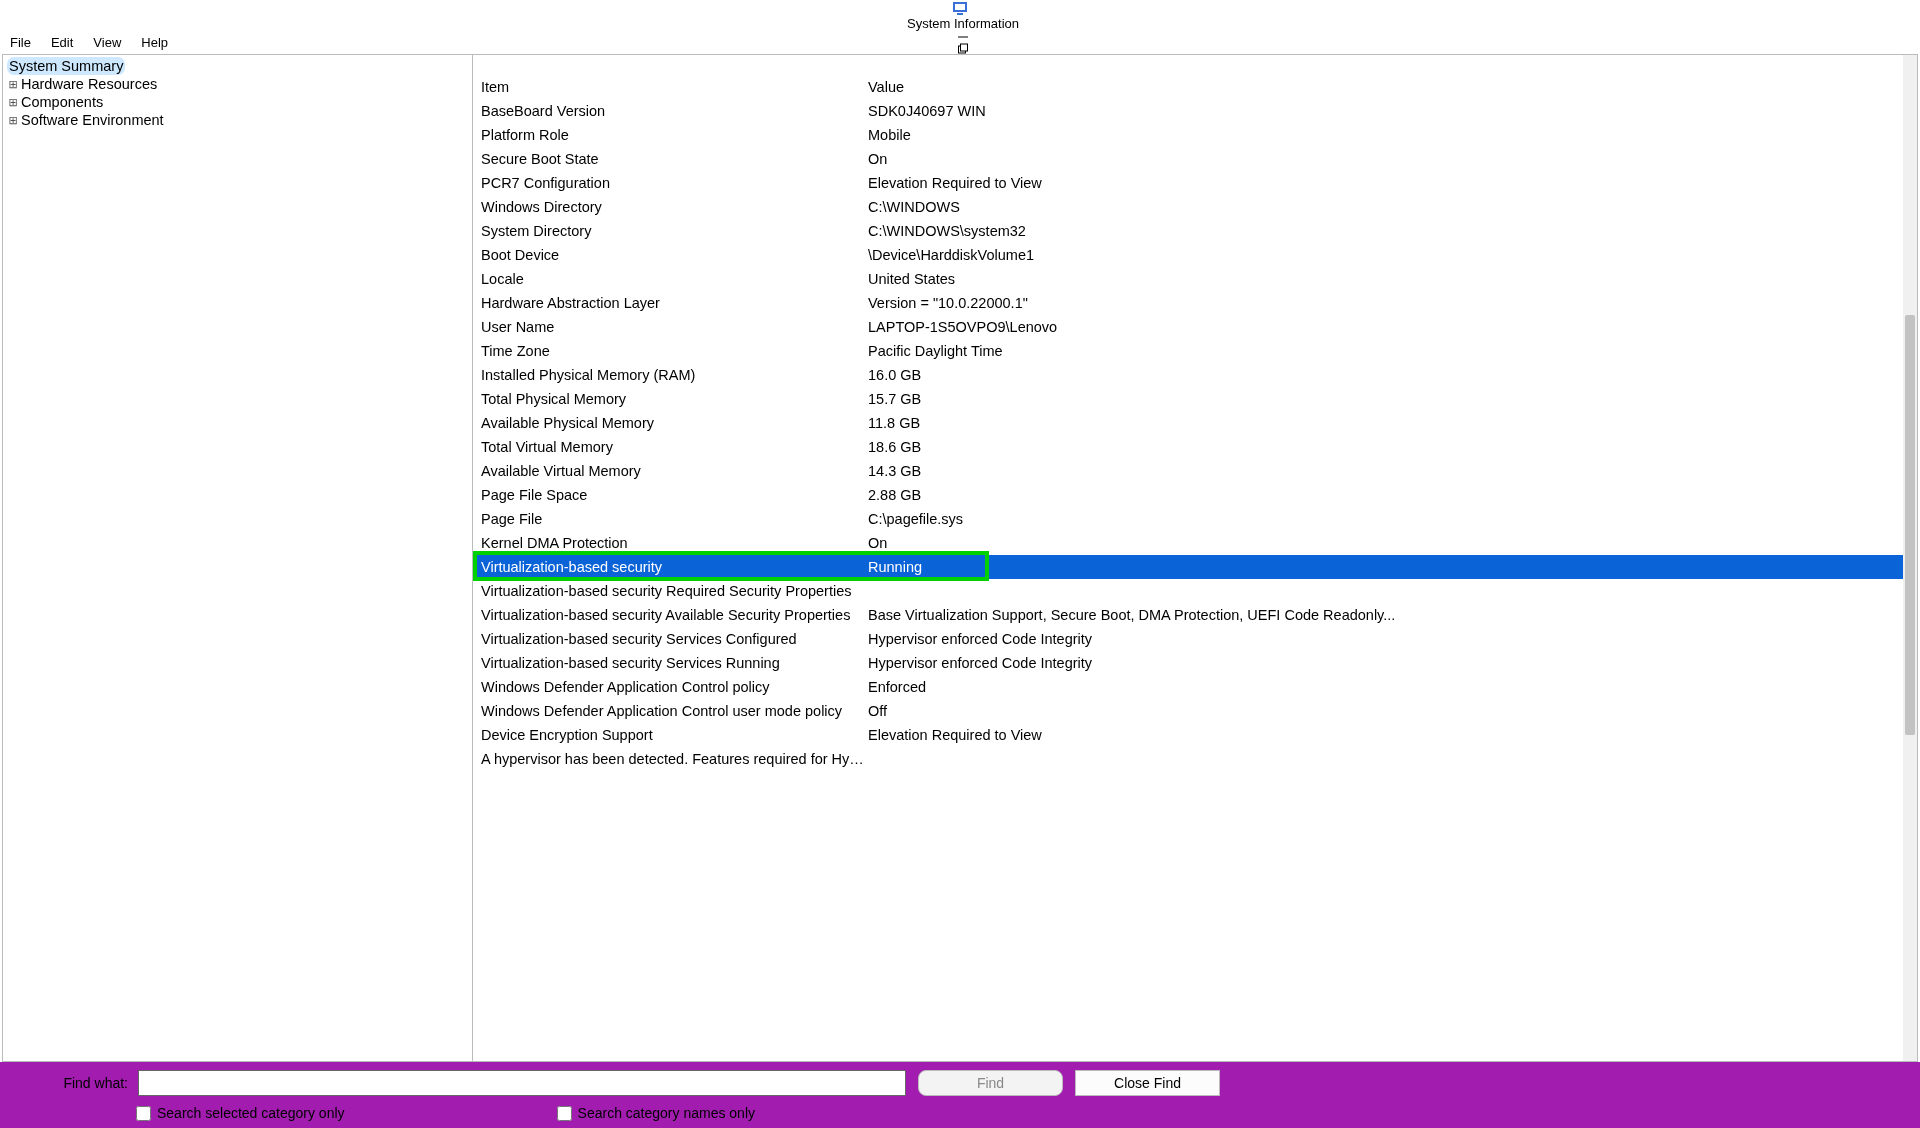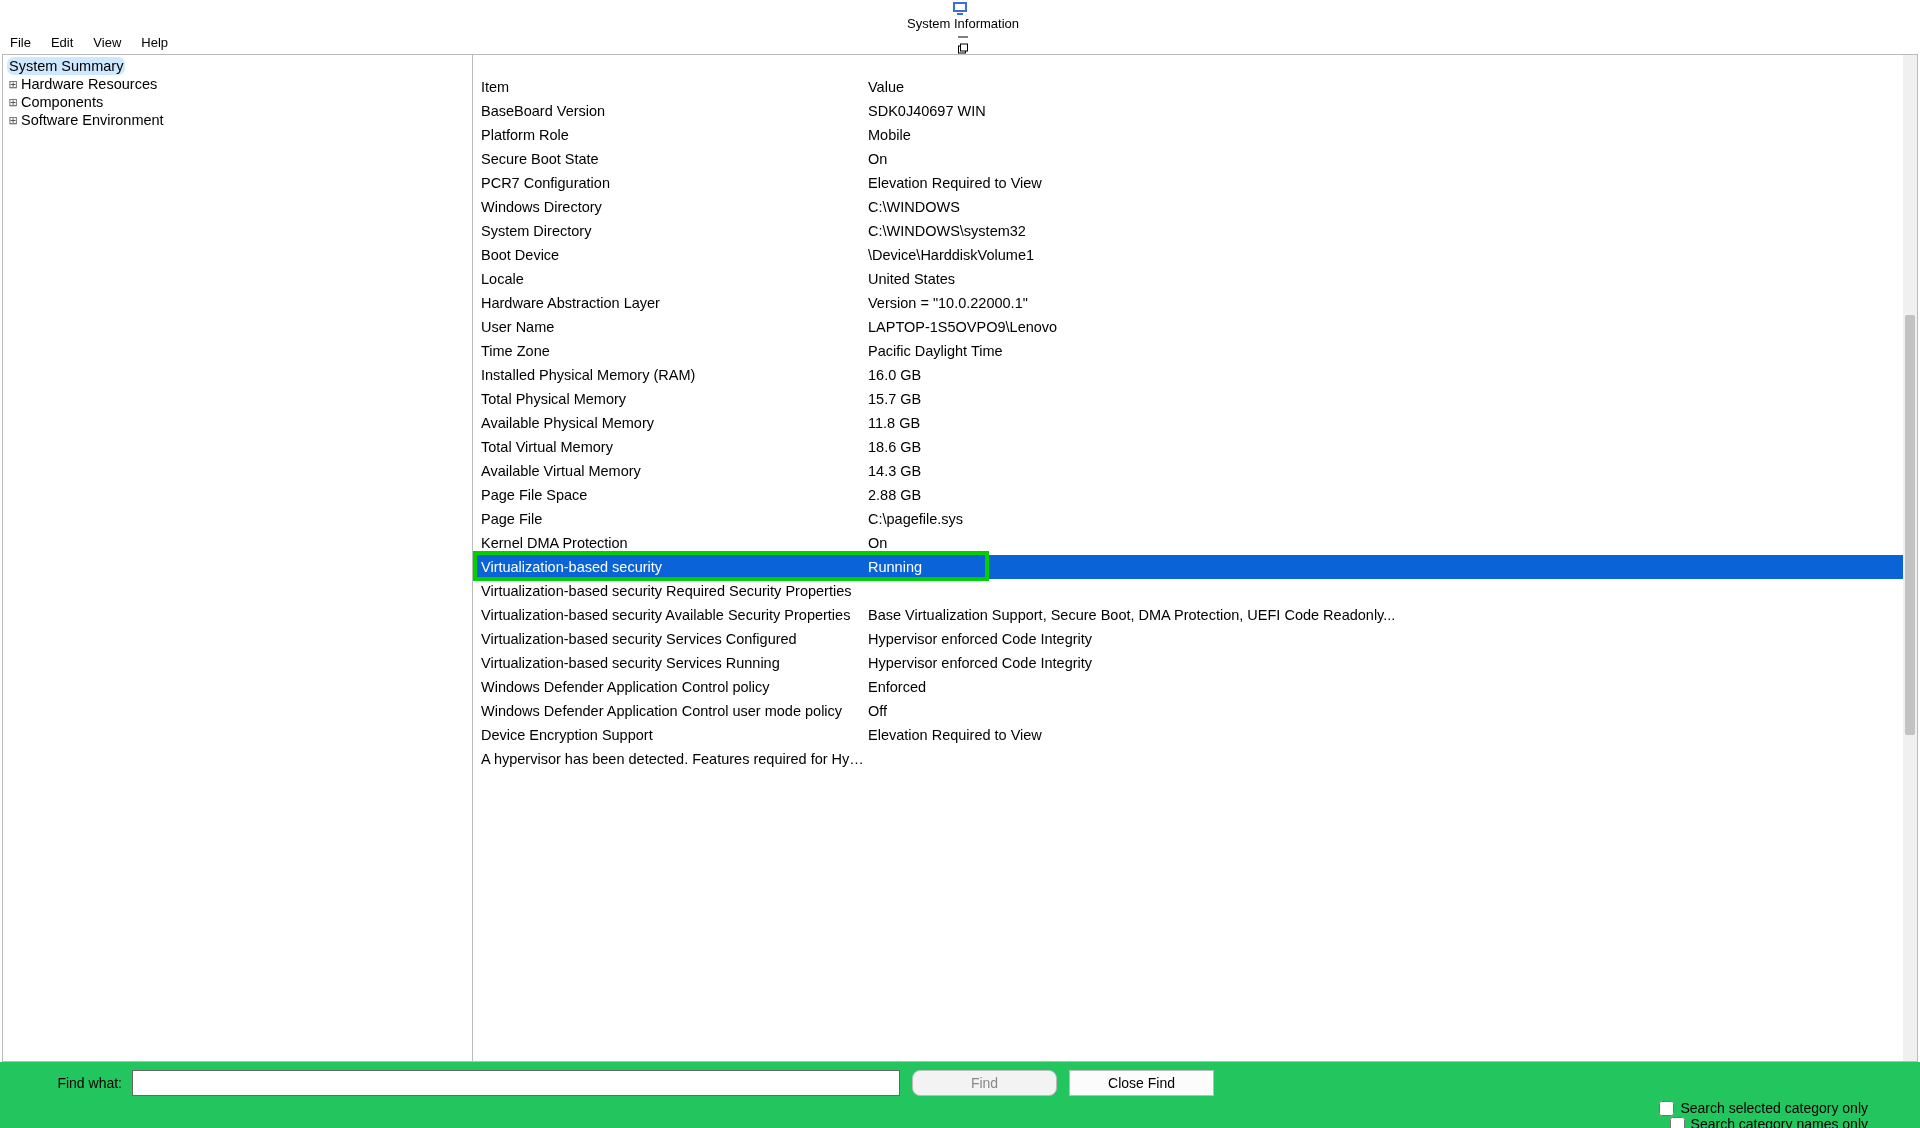--- a/index.html
+++ b/index.html
@@ -128,22 +128,22 @@
 .detail-header {
   font-weight: 400;
   border-bottom: 0;
 }
 .detail-row.selected {
   background: #0a64d8;
   color: #fff;
 }
 .findbar {
   height: 66px;
-  background:#22c55e;
-  padding: 4px 12px;
+  background:#a21caf;
+  padding: 4px 18px;
 }
 .findrow1 {
   display:flex;
   align-items:center;
   height: 34px;
 }
 .findlabel {
   width: 120px;
   text-align: right;
   padding-right: 10px;
@@ -163,24 +163,23 @@
   height: 26px;
   margin-left: 12px;
   border:1px solid #bbb;
   background:#fcfcfc;
   font-size:14px;
   display:inline-flex;align-items:center;justify-content:center;
 }
 .findbtn.disabled { color:#888; background:#f3f3f3;border-radius:8px;}
 .findrow2 {
   display:flex;
-  align-items:flex-end;
+  align-items:center;
   height: 26px;
   padding-left: 118px;
-  flex-direction: column;
 }
 .chk {
   display:flex; align-items:center;
   font-size:14px;
   margin-right: 40px;
 }
 .chk input { width:15px;height:15px; margin-right:6px;}
 .gap { width: 172px; }
 </style>
 </head>

